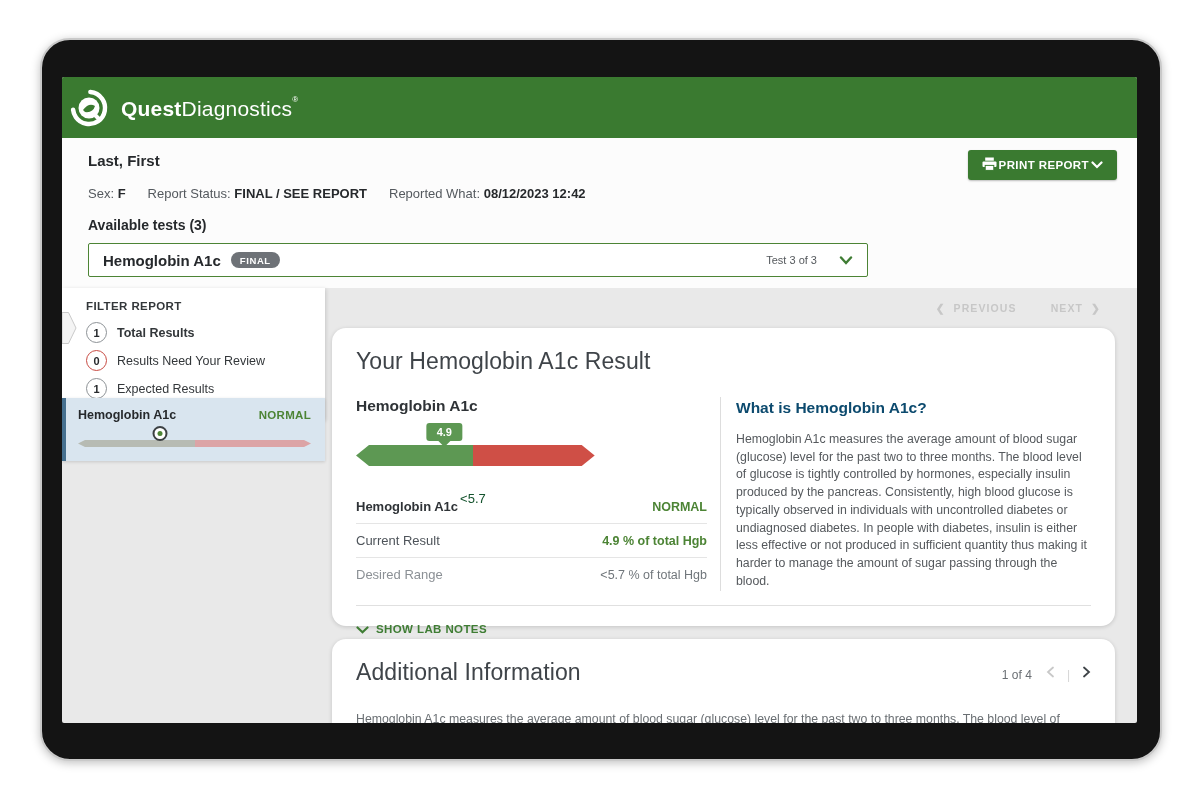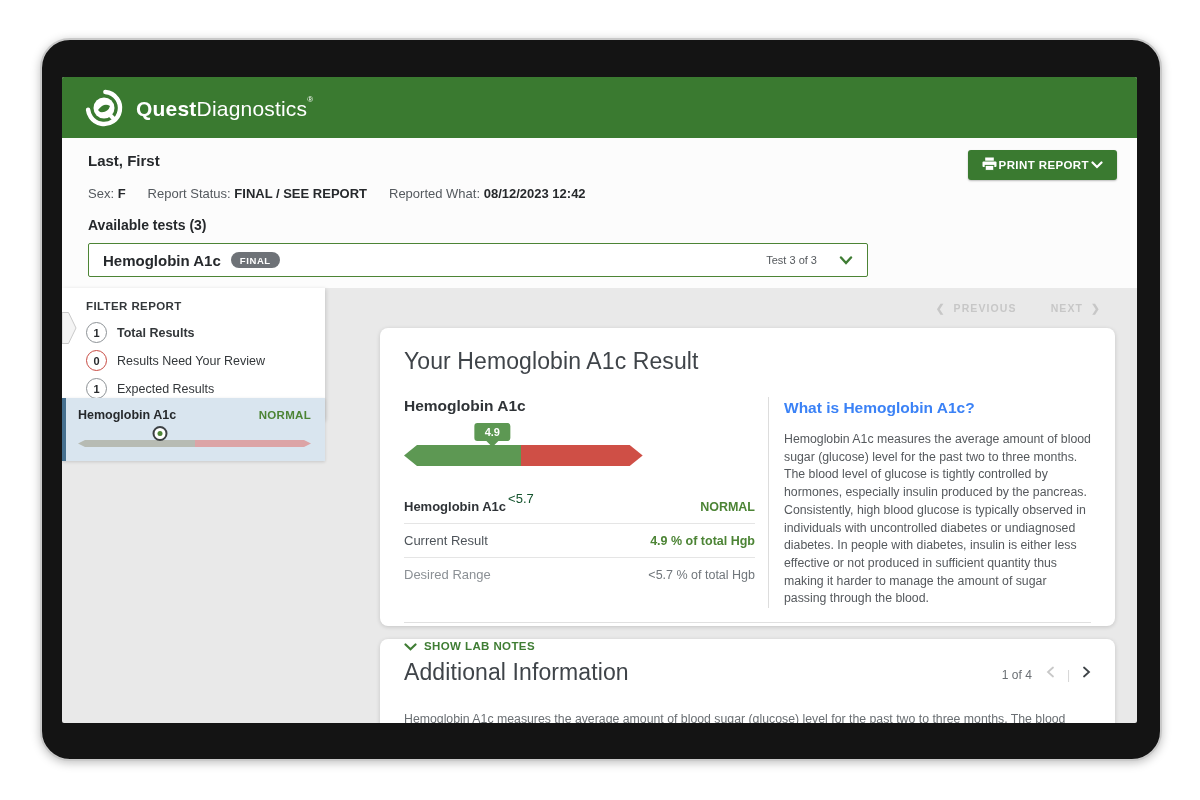--- a/index.html
+++ b/index.html
@@ -11,21 +11,21 @@
     background:#141414; border:2px solid #c9c9c9; border-radius:30px;
     box-shadow:0 2px 10px rgba(0,0,0,.25);
   }
   .screen {
     position:absolute; left:20px; top:37px; width:1075px; height:646px;
     background:#e9e9e9; overflow:hidden; border-radius:2px;
   }
 
   
   .app-header {
-    height:61px; background:#3a7a30; display:flex; align-items:center; padding-left:21px;
+    height:61px; background:#3a7a30; display:flex; align-items:center; padding-left:6px;
   }
   .logo { display:flex; align-items:center; gap:11px; }
   .logo svg { display:block; }
   .logo-word { color:#ffffff; font-size:21px; letter-spacing:.2px; }
   .logo-word b { font-weight:700; }
   .logo-word .lt { font-weight:300; }
   .logo-word sup { font-size:8px; vertical-align:14px; }
 
   
   .patient-strip { height:150px; background:#fcfcfc; position:relative; padding:14px 20px 0 26px; }
@@ -87,21 +87,21 @@
     background:#ffffff; border:2px solid #3c4043; transform:translateX(-50%);
     display:flex; align-items:center; justify-content:center; z-index:2;
   }
   .mini-marker i { width:5px; height:5px; border-radius:50%; background:#4c8435; }
   .mini-slider-wrap { position:relative; margin-top:18px; }
 
   .main-col { position:absolute; left:270px; top:0; width:783px; }
   .topnav { height:40px; display:flex; align-items:center; justify-content:flex-end; gap:34px; padding-right:14px; }
   .topnav .navlink { font-size:10.5px; font-weight:700; letter-spacing:1.1px; color:#c7c7c7; cursor:default; }
 
-  .card { background:#ffffff; border-radius:8px; box-shadow:0 1px 4px rgba(0,0,0,.16);margin-left:48px; }
+  .card { background:#ffffff; border-radius:14px; box-shadow:0 1px 4px rgba(0,0,0,.16); }
   .result-card { padding:20px 24px 0; height:298px; }
   .card-title { font-size:23px; font-weight:400; color:#3f4449; letter-spacing:.1px; }
 
   .cols { display:flex; margin-top:22px; }
   .col-left { width:364px; padding-right:13px; }
   .col-right { flex:1; border-left:1px solid #dddddd; padding-left:15px; }
 
   .test-h { font-size:15.5px; font-weight:700; color:#2f3337; }
 
   .gauge-wrap { position:relative; margin-top:30px; width:68%; }
@@ -120,21 +120,21 @@
 
   .rtable { margin-top:2px; }
   .rrow { display:flex; justify-content:space-between; align-items:center; padding:9px 0; border-bottom:1px solid #e5e5e5; }
   .rrow:last-child { border-bottom:none; }
   .rrow .lab { font-size:13px; color:#4e545a; }
   .rrow.head .lab { font-weight:700; color:#2f3337; }
   .rrow .val { font-size:12.5px; color:#70767b; }
   .rrow .val.green { color:#4c8435; font-weight:700; }
   .rrow.dim .lab { color:#8b9095; }
 
-  .about-h { font-size:15.5px; font-weight:700; color:#3b82f6; margin-top:2px; }
+  .about-h { font-size:15.5px; font-weight:700; color:#0c4a6e; margin-top:2px; }
   .about-p { margin-top:14px; font-size:12.3px; line-height:1.44; color:#55595d; }
 
   .labnotes-row { border-top:1px solid #e0e0e0; margin-top:14px; padding:14px 0; display:flex; align-items:center; gap:7px; cursor:pointer; }
   .labnotes-label { font-size:11.5px; font-weight:700; letter-spacing:.4px; color:#3f7d34; }
 
   .addinfo-card { margin-top:13px; padding:20px 24px; height:220px; }
   .addinfo-head { display:flex; align-items:center; justify-content:space-between; }
   .pager { display:flex; align-items:flex-end; gap:12px; }
   .pager .pcount { font-size:12px; color:#6a6f74; margin-right:2px; }
   .pager .pdiv { color:#d5d5d5; font-size:12px; }

